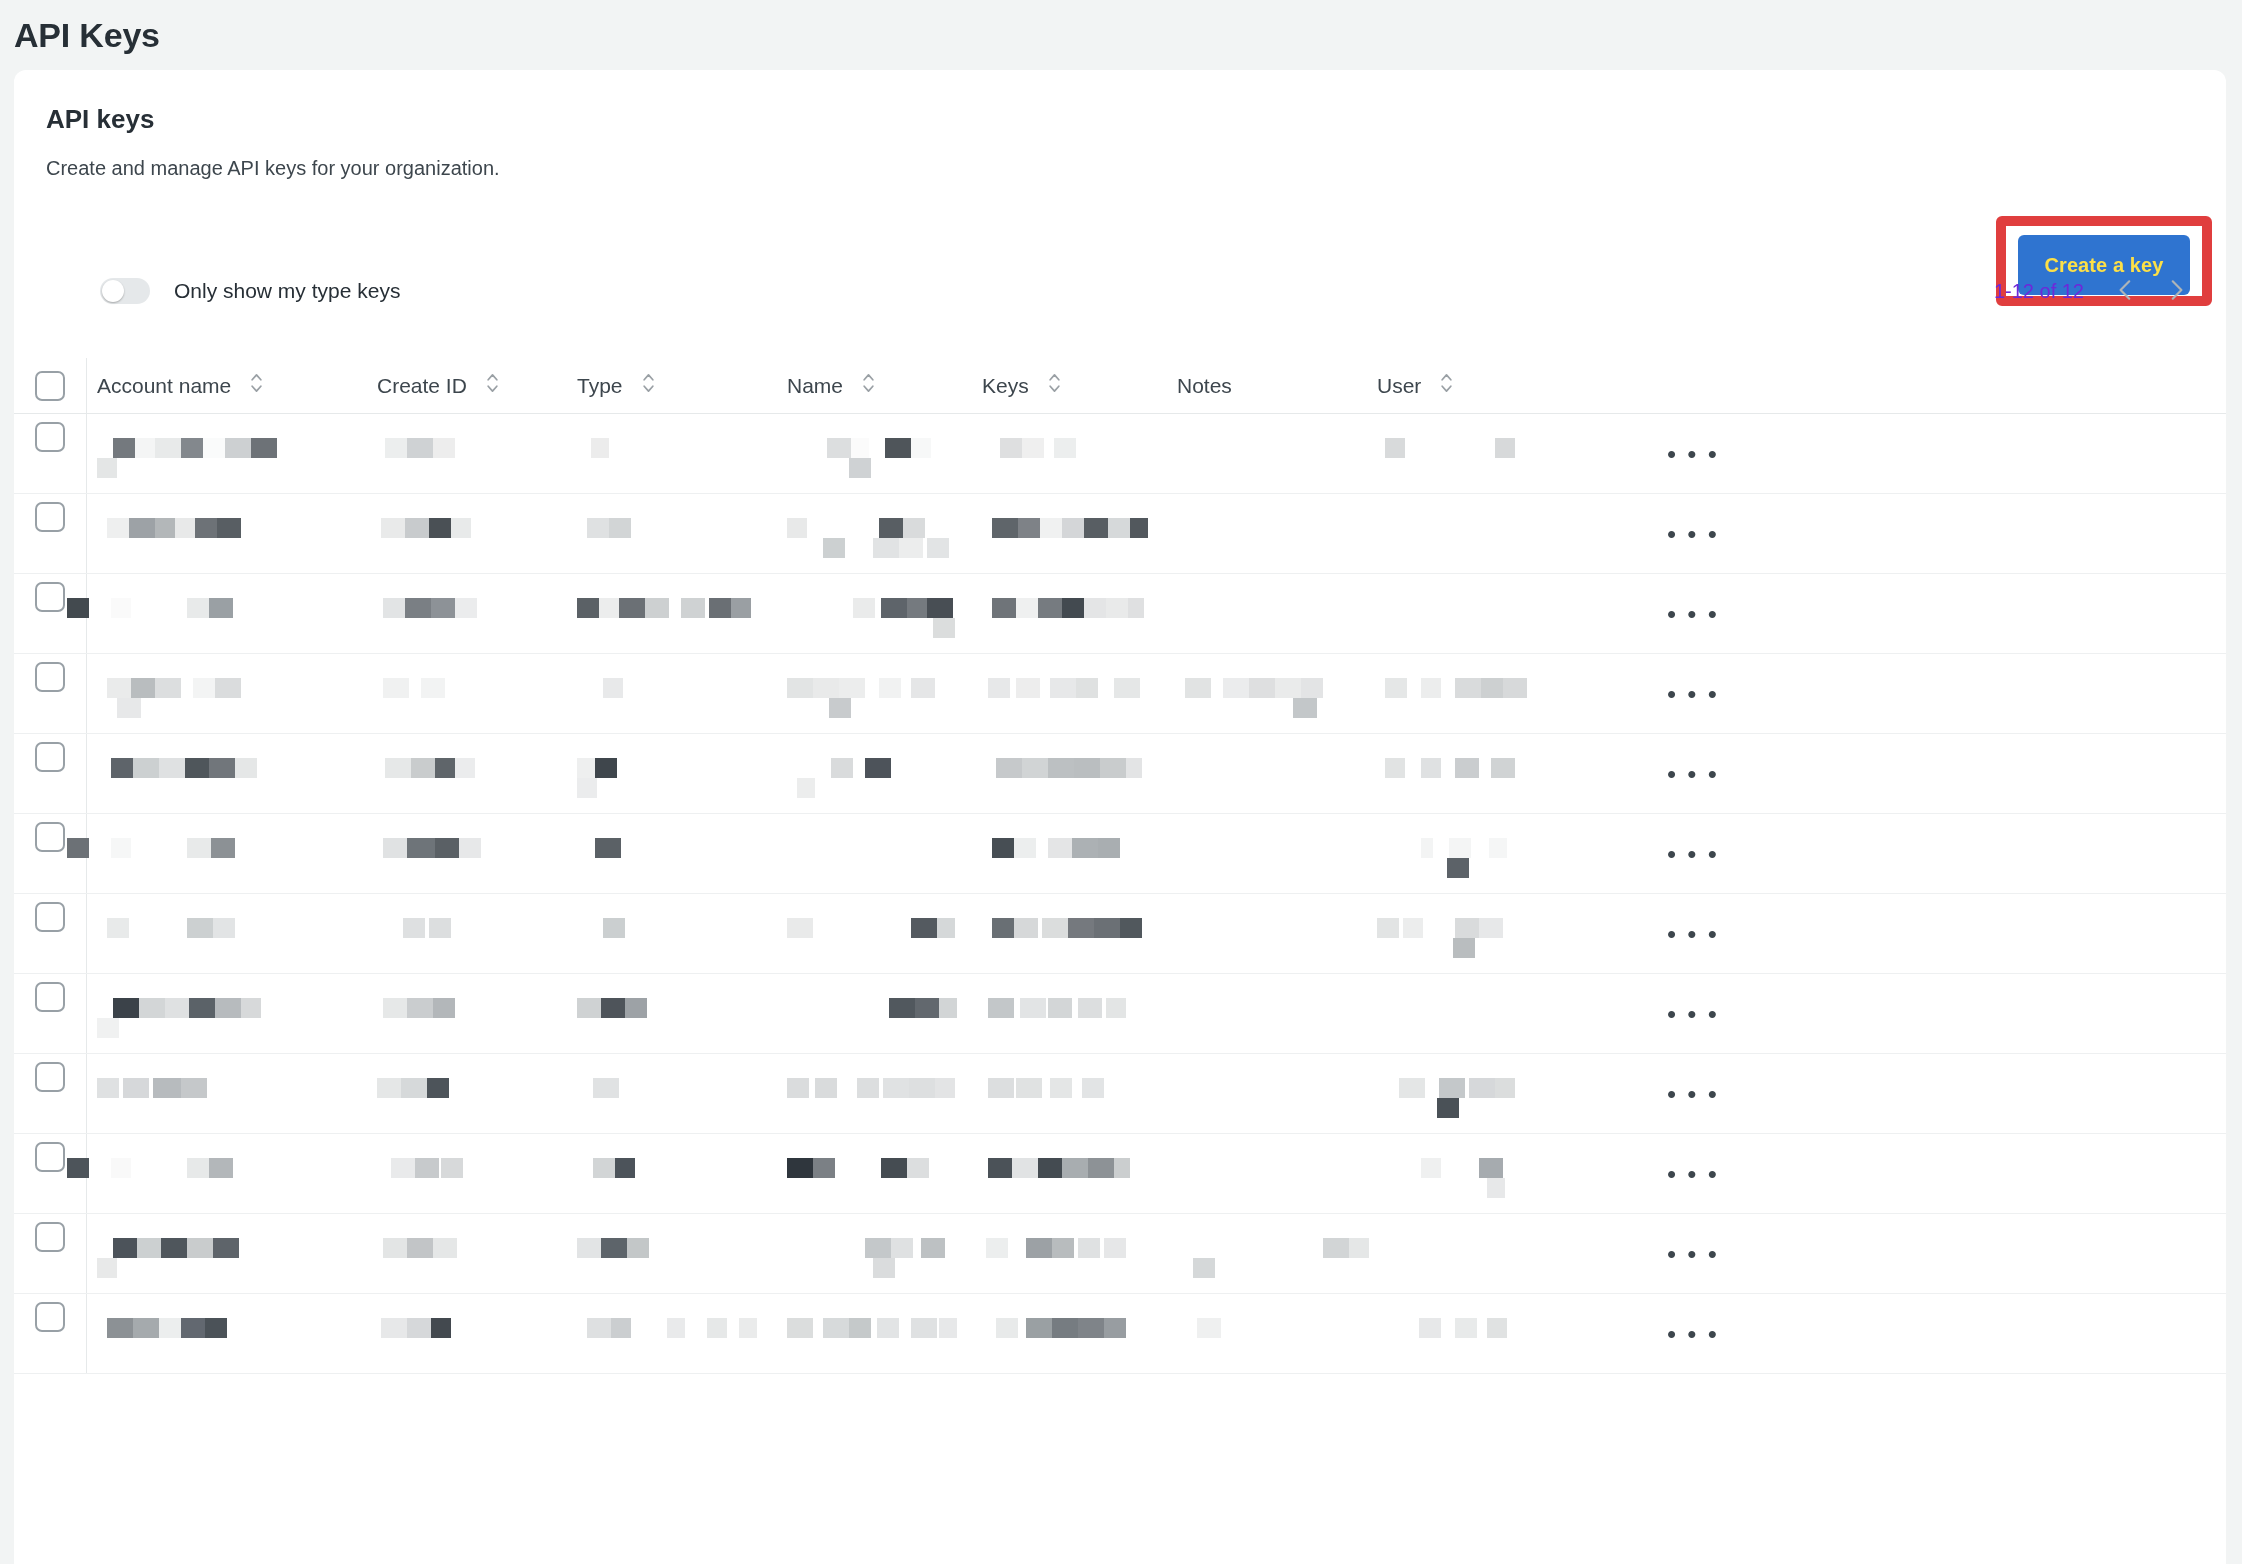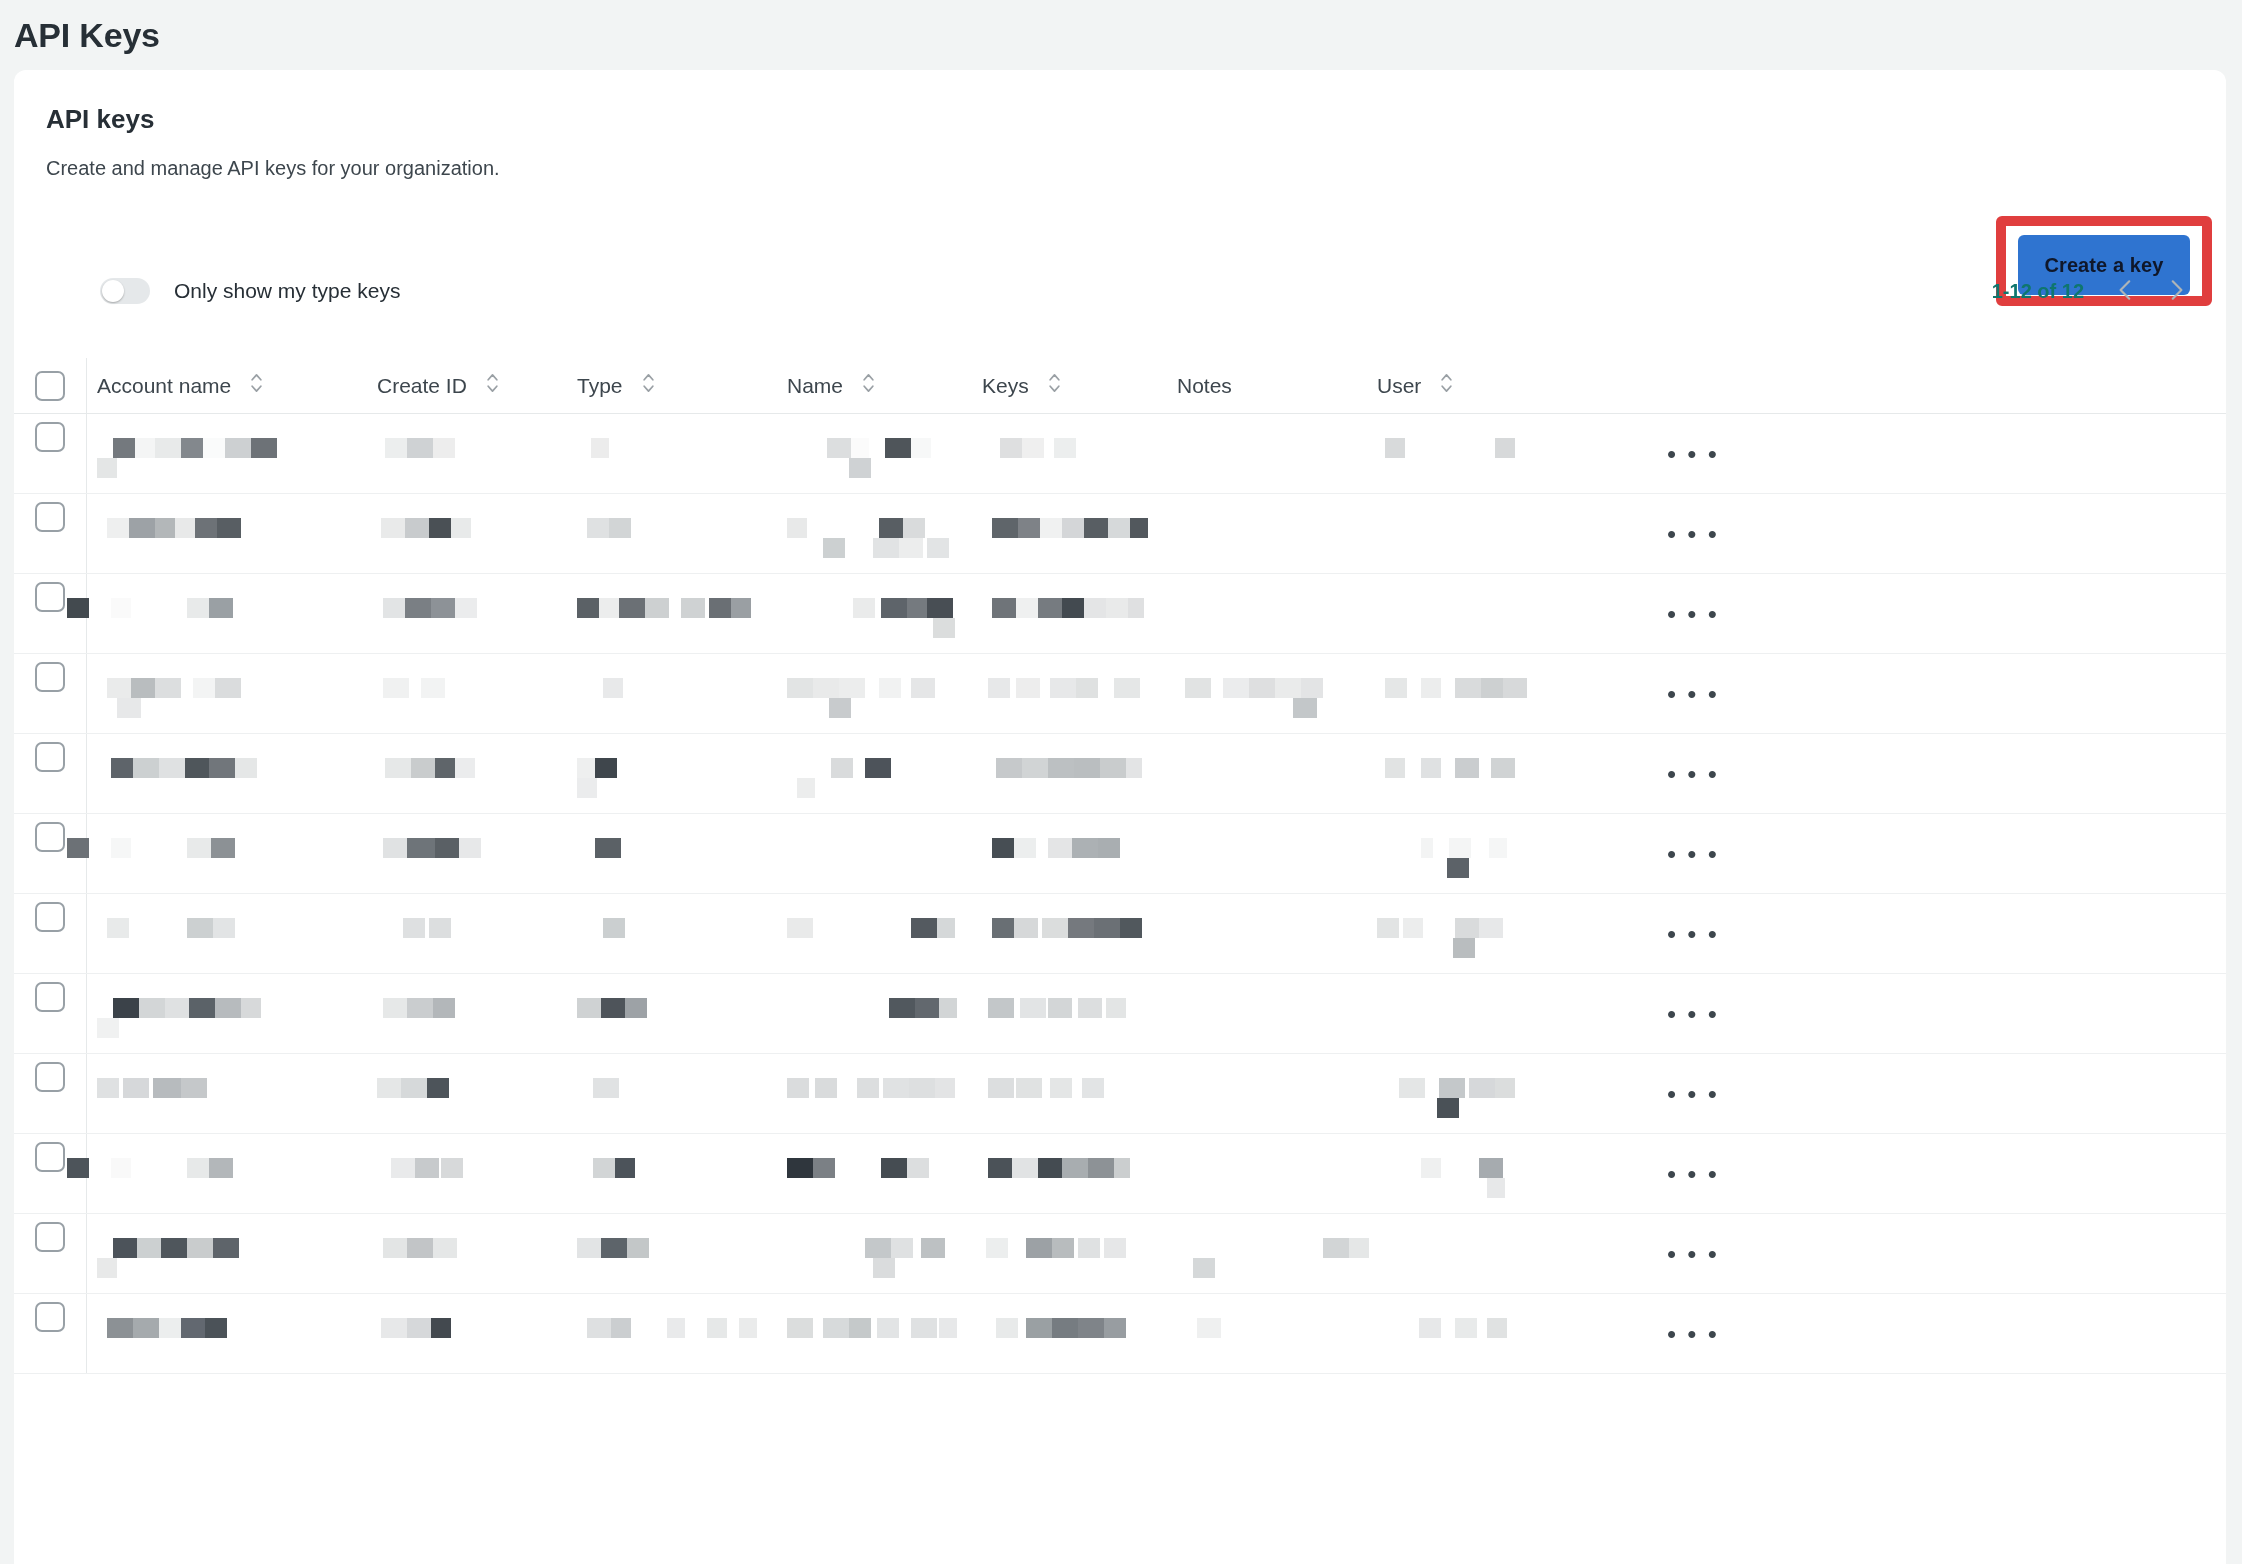--- a/index.html
+++ b/index.html
@@ -67,21 +67,21 @@
     border-radius: 6px;
     pointer-events: none;
   }
   .create-btn {
     position: absolute;
     left: 22px;
     top: 19px;
     width: 172px;
     height: 60px;
     background: #2f74d0;
-    color: #0f172a;
+    color: #fde047;
     border: none;
     border-radius: 6px;
     font-size: 20px;
     font-weight: bold;
     font-family: "Liberation Sans", sans-serif;
     cursor: pointer;
     letter-spacing: 0.1px;
   }
 
   
@@ -150,24 +150,23 @@
     position: absolute;
     right: 28px;
     top: 50%;
     transform: translateY(-50%);
     display: flex;
     align-items: center;
     gap: 6px;
   }
   .pager-text {
     font-size: 20px;
-    color: #0f766e;
+    color: #6d28d9;
     margin-right: 14px;
     white-space: nowrap;
-    font-weight: bold;
   }
   .pager-btn {
     width: 44px; height: 44px;
     display: flex; align-items: center; justify-content: center;
     background: none; border: none; cursor: pointer;
   }
 
   
   .table { margin-top: 40px; width: 100%; }
 

